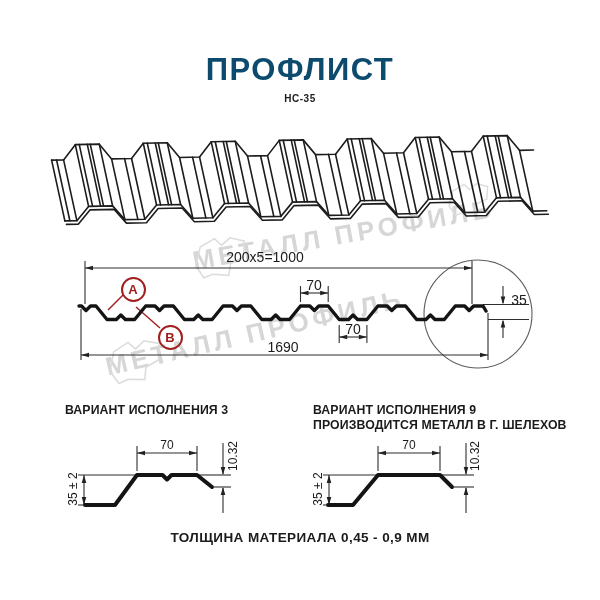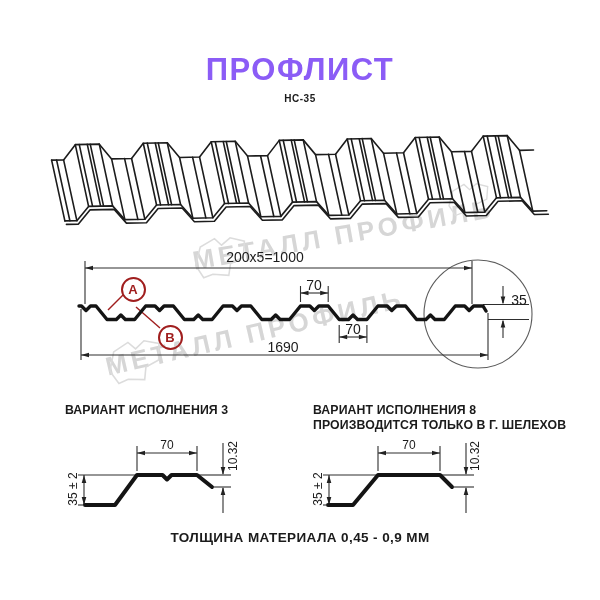--- a/index.html
+++ b/index.html
@@ -8,21 +8,21 @@
   .abs{position:absolute}
   svg{position:absolute;overflow:visible}
   .mid{stroke:#1c1c1c;stroke-width:1.6;fill:none;stroke-linejoin:round;stroke-linecap:round}
   .thick{stroke:#141414;stroke-width:3.4;fill:none;stroke-linejoin:round;stroke-linecap:round}
   .thick4{stroke:#141414;stroke-width:4;fill:none;stroke-linejoin:round;stroke-linecap:round}
   .thin{stroke:#2e2e2e;stroke-width:1.1;fill:none}
   .arr{fill:#222;stroke:none}
   .circ{stroke:#5c5c5c;stroke-width:1.1;fill:none}
   .red{stroke:#a01e1e;stroke-width:1.4;fill:none}
   .title{left:300px;top:52px;transform:translateX(-50%);font-size:31px;font-weight:800;
-         letter-spacing:1.5px;color:#8b5cf6;white-space:nowrap;z-index:5}
+         letter-spacing:1.5px;color:#0c4a6e;white-space:nowrap;z-index:5}
   .subtitle{left:300px;top:93px;transform:translateX(-50%);font-size:10px;font-weight:700;
             letter-spacing:.5px;z-index:5}
   .dim{font-size:14px;white-space:nowrap;z-index:5;transform:translateX(-50%)}
   .dim-sm{font-size:12px;white-space:nowrap;z-index:5;transform:translateX(-50%)}
   .rot{font-size:12px;white-space:nowrap;z-index:5;transform:translate(-50%,-50%) rotate(-90deg)}
   .marker{width:21px;height:21px;border:2.2px solid #a01e1e;border-radius:50%;color:#a01e1e;
           font-size:13px;font-weight:700;display:flex;align-items:center;justify-content:center;
           z-index:6;background:transparent}
   .vhead{font-size:12.3px;font-weight:700;letter-spacing:.1px;white-space:nowrap;z-index:5}
   .footer{left:300px;top:530px;transform:translateX(-50%);font-size:13.5px;font-weight:600;
@@ -195,22 +195,22 @@
 
 <div class="abs dim" style="left:265px;top:249px">200x5=1000</div>
 <div class="abs dim" style="left:314px;top:277px">70</div>
 <div class="abs dim" style="left:353px;top:321px">70</div>
 <div class="abs dim" style="left:283px;top:339px">1690</div>
 <div class="abs dim" style="left:519px;top:292px">35</div>
 <div class="abs marker" style="left:120.5px;top:276.5px">A</div>
 <div class="abs marker" style="left:157.5px;top:324.5px">B</div>
 
 <div class="abs vhead" style="left:65px;top:403px">ВАРИАНТ ИСПОЛНЕНИЯ 3</div>
-<div class="abs vhead" style="left:313px;top:403px">ВАРИАНТ ИСПОЛНЕНИЯ 8</div>
-<div class="abs vhead" style="left:313px;top:417.5px">ПРОИЗВОДИТСЯ ТОЛЬКО В Г. ШЕЛЕХОВ</div>
+<div class="abs vhead" style="left:313px;top:403px">ВАРИАНТ ИСПОЛНЕНИЯ 9</div>
+<div class="abs vhead" style="left:313px;top:417.5px">ПРОИЗВОДИТСЯ МЕТАЛЛ В Г. ШЕЛЕХОВ</div>
 
 <div class="abs dim-sm" style="left:167px;top:438px">70</div>
 <div class="abs dim-sm" style="left:409px;top:438px">70</div>
 <div class="abs rot" style="left:233px;top:456px">10.32</div>
 <div class="abs rot" style="left:475px;top:456px">10.32</div>
 <div class="abs rot" style="left:73px;top:489px">35 ± 2</div>
 <div class="abs rot" style="left:318px;top:489px">35 ± 2</div>
 
 <div class="abs footer">ТОЛЩИНА МАТЕРИАЛА 0,45 - 0,9 ММ</div>
 

